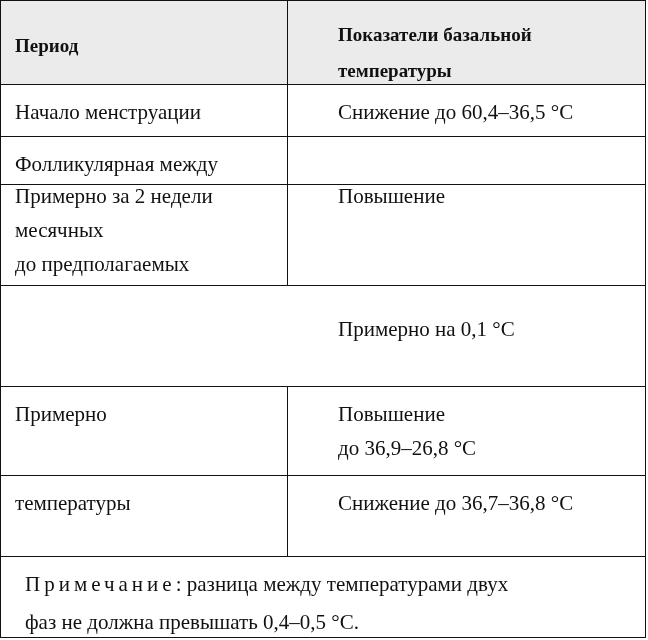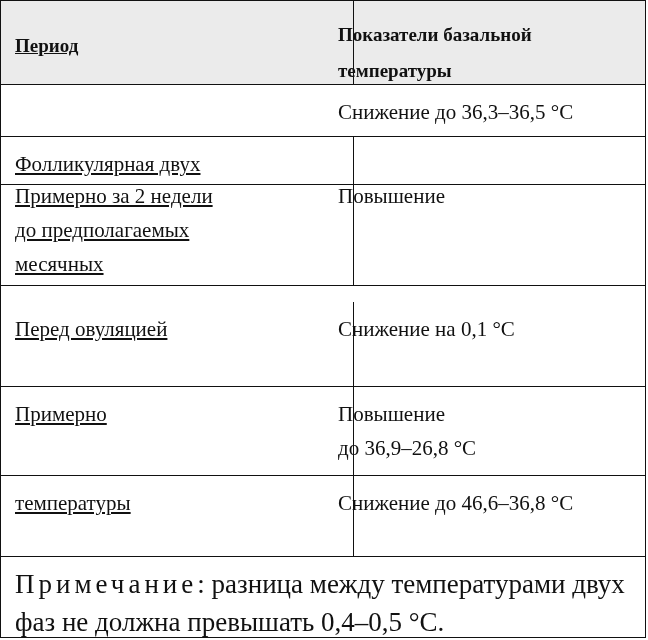--- a/index.html
+++ b/index.html
@@ -4,76 +4,76 @@
 <style>
   html, body { margin: 0; padding: 0; background: #fff; }
   body { width: 648px; height: 640px; overflow: hidden; }
   .tbl {
     position: absolute; left: 0; top: 0; width: 646px; height: 638px;
     border: 1.5px solid #111; box-sizing: border-box;
     font-family: "Liberation Serif", "DejaVu Serif", serif; color: #111;
   }
   .row { position: absolute; left: 0; width: 100%; border-bottom: 1.5px solid #111; box-sizing: border-box; }
   .cell { position: absolute; top: 0; bottom: 0; box-sizing: border-box; padding: 10px 14px 0 14px; font-size: 21px; line-height: 34px; }
-  .c1 { left: 0; width: 353px; border-right: 1.5px solid #111; text-decoration: underline; }
+  .c1 { left: 0; width: 287px; border-right: 1.5px solid #111; }
   .c2 { left: 325px; right: 0; padding-left: 12px; }
   .hdr { background: #ebebeb; }
   .hdr .cell { font-weight: bold; font-size: 19px; }
   .hdr .c1 { padding-top: 28px; }
   .hdr .c2 { padding-top: 16px; line-height: 36px; }
-  .note { position: absolute; left: 0; right: 0; padding: 8px 14px; font-size: 27px; line-height: 38px; box-sizing: border-box; }
+  .note { position: absolute; left: 0; right: 0; padding: 8px 24px; font-size: 21px; line-height: 38px; box-sizing: border-box; }
   .spaced { letter-spacing: 4px; }
 </style>
 </head>
 <body>
 
 <div class="tbl">
 
   <div class="row hdr" style="top:0;height:84px;">
     <div class="cell c1">Период</div>
     <div class="cell c2">
       <div>Показатели базальной</div>
       <div>температуры</div>
     </div>
   </div>
 
   <div class="row" style="top:84px;height:52px;">
-    <div class="cell c2">Снижение до 36,3–36,5 °C</div>
+    <div class="cell c1">Начало менструации</div>
+    <div class="cell c2">Снижение до 60,4–36,5 °C</div>
   </div>
 
   <div class="row" style="top:136px;height:48px;">
-    <div class="cell c1">Фолликулярная двух</div>
+    <div class="cell c1">Фолликулярная между</div>
   </div>
 
   <div class="row" style="top:168px;height:117px;">
     <div class="cell c1">
       <div>Примерно за 2 недели</div>
+      <div>месячных</div>
       <div>до предполагаемых</div>
-      <div>месячных</div>
     </div>
     <div class="cell c2">Повышение</div>
   </div>
 
   <div class="row" style="top:301px;height:85px;">
-    <div class="cell c1">Перед овуляцией</div>
-    <div class="cell c2">Снижение на 0,1 °C</div>
+    <div class="cell c2">Примерно на 0,1 °C</div>
   </div>
 
   <div class="row" style="top:386px;height:89px;">
     <div class="cell c1">Примерно</div>
     <div class="cell c2">
       <div>Повышение</div>
       <div>до 36,9–26,8 °C</div>
     </div>
   </div>
 
   <div class="row" style="top:475px;height:81px;">
     <div class="cell c1">
       <div>температуры</div>
     </div>
-    <div class="cell c2">Снижение до 46,6–36,8 °C</div>
+    <div class="cell c2">Снижение до 36,7–36,8 °C</div>
   </div>
 
   <div class="note" style="top:556px;height:80px;">
     <div><span class="spaced">Примечание</span><span>: </span><span>разница между температурами двух</span></div>
     <div>фаз не должна превышать 0,4–0,5 °C.</div>
   </div>
 </div>
 
 </body></html>

